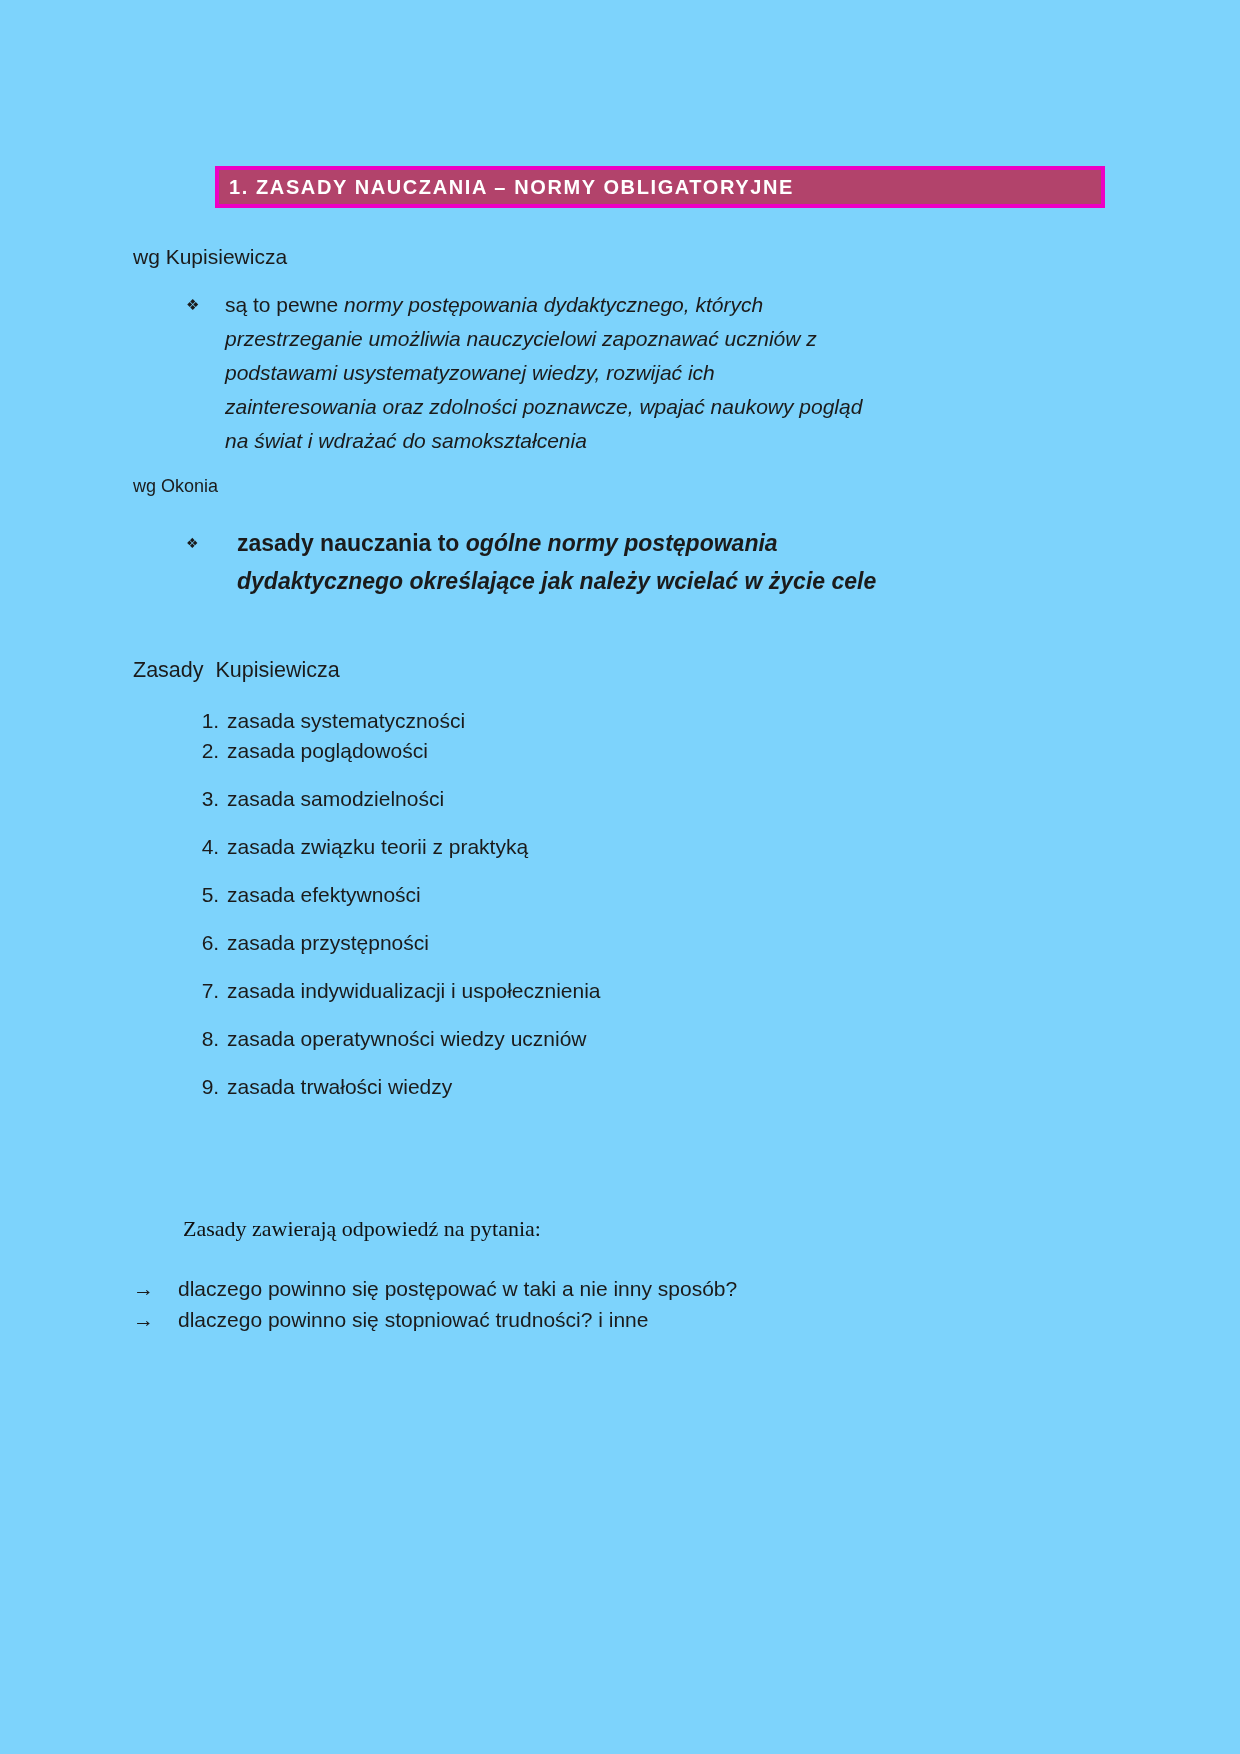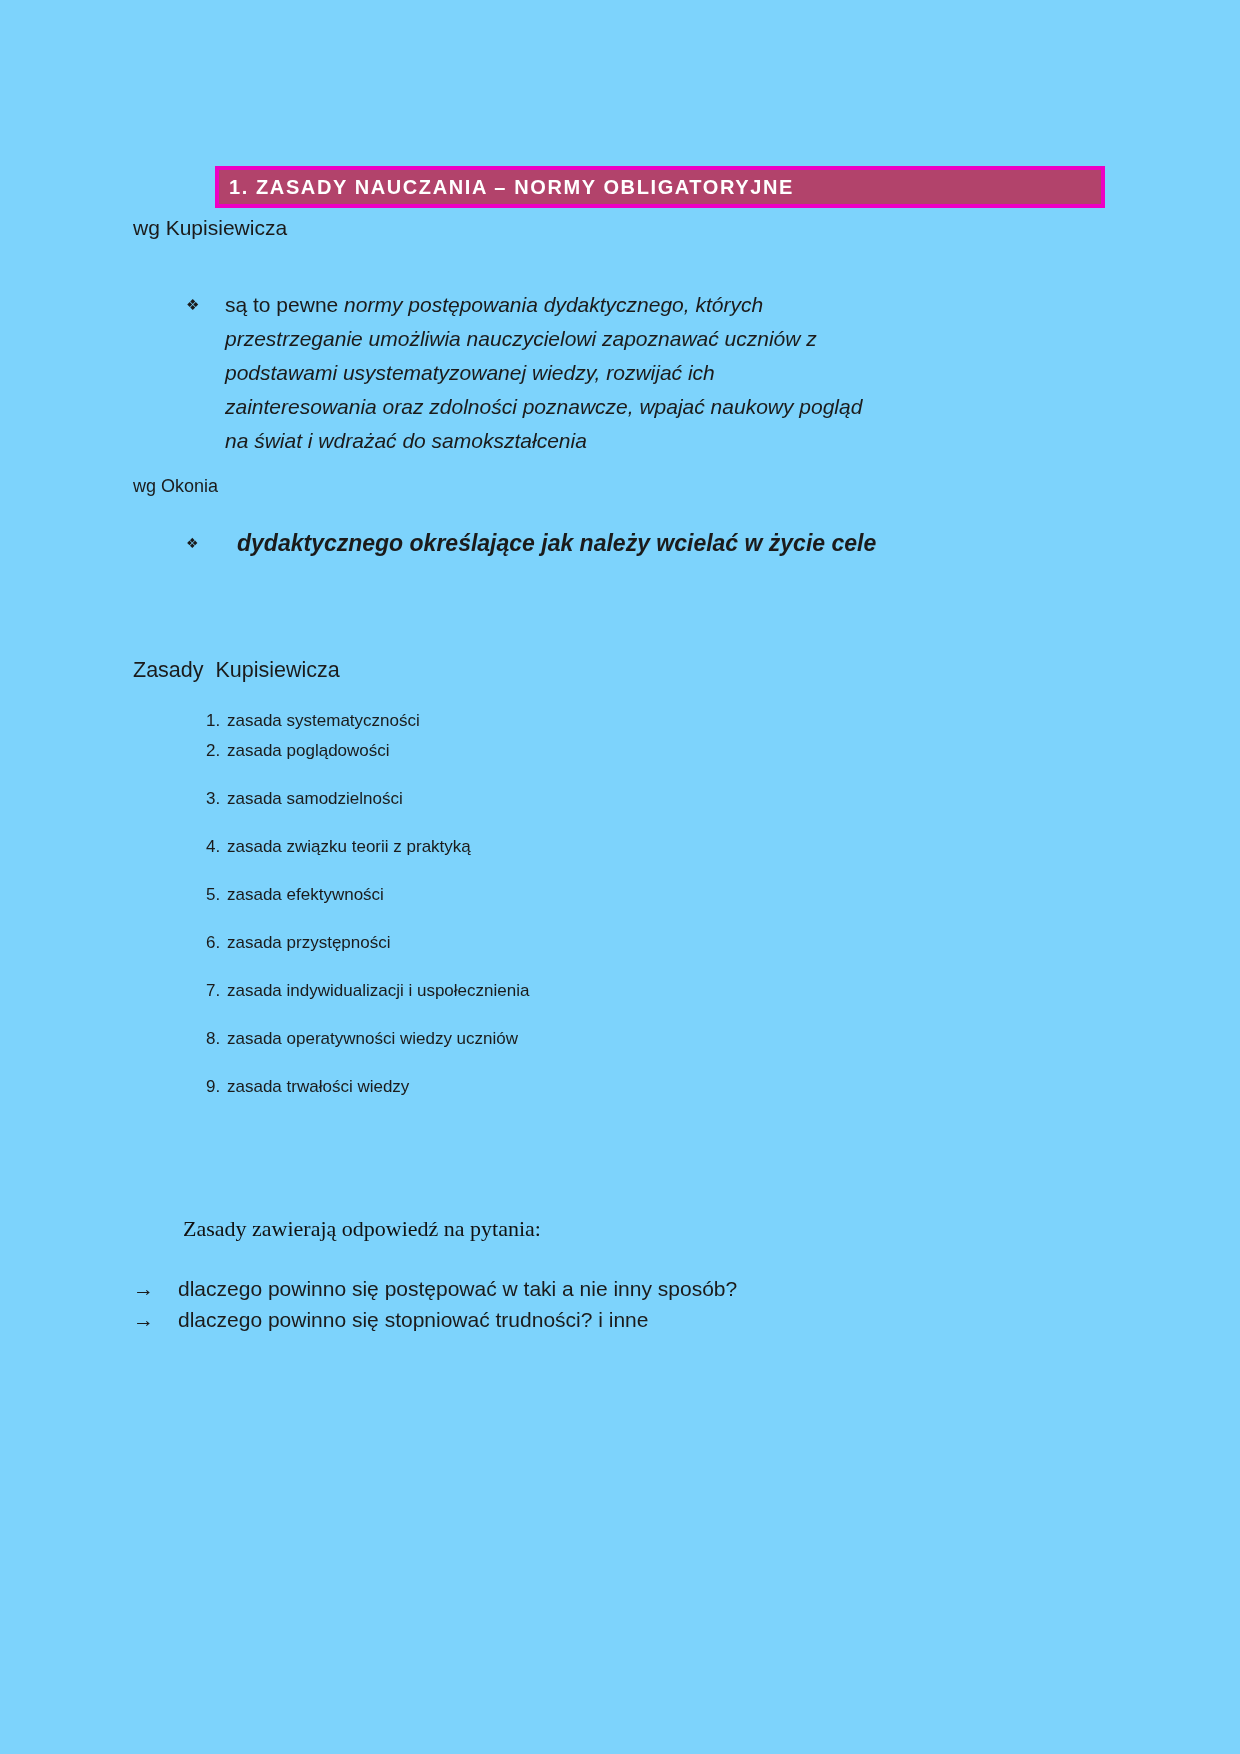--- a/index.html
+++ b/index.html
@@ -36,21 +36,21 @@
     font-weight: bold;
     letter-spacing: 1.6px;
     white-space: nowrap;
   }
 
   .wg-label {
     position: absolute;
     left: 133px;
     font-size: 21px;
   }
-  .wg-kupisiewicza { top: 216px; }
+  .wg-kupisiewicza { top: 245px; }
   .wg-okonia {
     top: 476px;
     font-size: 18px;
     font-weight: normal;
   }
 
   
   .def-block {
     position: absolute;
     left: 186px;
@@ -92,21 +92,21 @@
     white-space: pre;
   }
 
   
   ol.principles {
     position: absolute;
     left: 182px;
     top: 706px;
     margin: 0;
     padding-left: 43px;
-    font-size: 17px;
+    font-size: 21px;
     line-height: 30px;
     list-style: decimal outside;
   }
   ol.principles li {
     padding-left: 2px;
   }
   ol.principles li.gap {
     margin-top: 18px;
   }
 
@@ -156,20 +156,21 @@
       <div class="def-line"><span class="em">zainteresowania oraz zdolności poznawcze, wpajać naukowy pogląd</span></div>
       <div class="def-line"><span class="em">na świat i wdrażać do samokształcenia</span></div>
     </div>
   </div>
 
   <div class="wg-label wg-okonia">wg Okonia</div>
 
   <div class="def-block def-okon">
     <span class="bullet">❖</span>
     <div class="def-text">
+      <div class="def-line"><span>zasady nauczania to </span><span class="em">ogólne normy postępowania</span></div>
       <div class="def-line"><span class="em">dydaktycznego określające jak należy wcielać w życie cele</span></div>
     </div>
   </div>
 
   <div class="list-heading">Zasady  Kupisiewicza</div>
 
   <ol class="principles">
     <li>zasada systematyczności</li>
     <li>zasada poglądowości</li>
     <li class="gap">zasada samodzielności</li>

